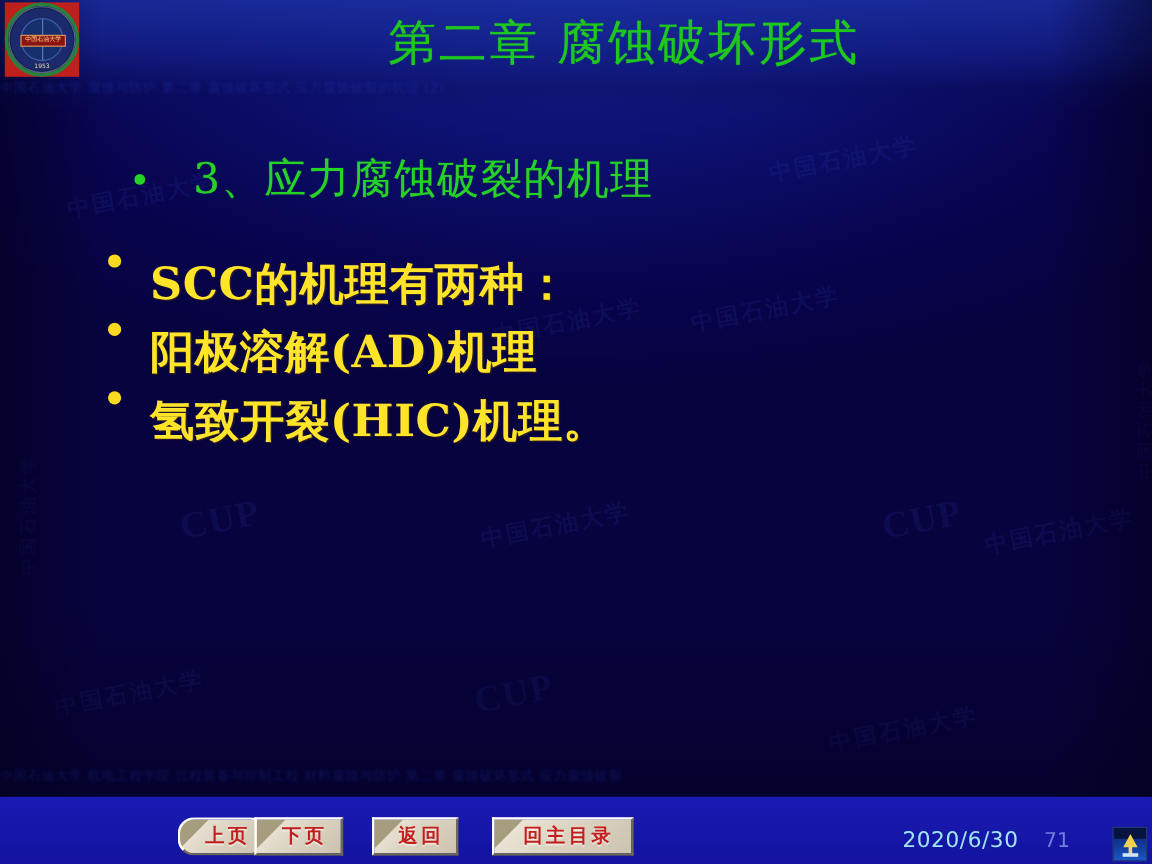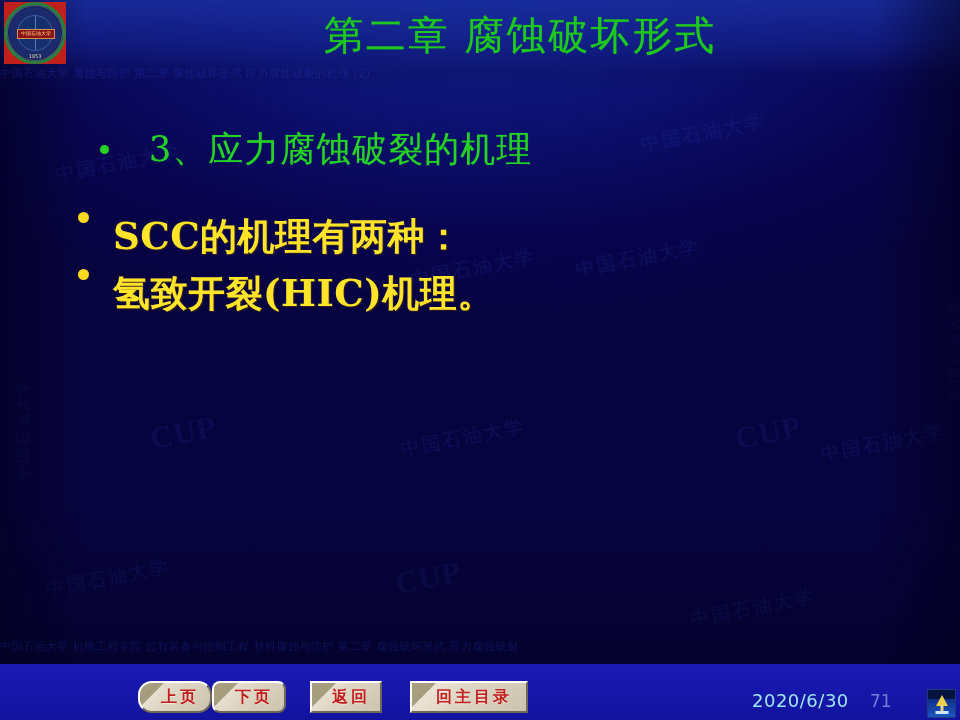--- a/index.html
+++ b/index.html
@@ -161,21 +161,21 @@
     font-size: 40px;
     font-weight: normal;
     font-family: "DejaVu Serif", "Liberation Serif", serif;
     letter-spacing: 2px;
     text-shadow: 0 0 1px rgba(30,200,30,0.6);
   }
 
   
   .content {
     position: absolute;
-    left: 0; right: 0;
+    left: 12px; right: 0;
     top: 120px;
   }
   .heading-row {
     display: flex;
     align-items: center;
     padding-left: 100px;
     height: 58px;
   }
   .heading-bullet {
     width: 9px; height: 9px;
@@ -254,22 +254,22 @@
   .nav-label {
     position: relative;
     color: #c41f1f;
     font-size: 16px;
     font-weight: bold;
     font-family: "DejaVu Sans", sans-serif;
     letter-spacing: 3px;
     text-shadow: 0 1px 0 rgba(255,255,255,0.45);
     padding-left: 10px;
   }
-  #btn-prev  { left: 138px; width: 70px; border-radius: 14px; }
-  #btn-next  { left: 212px; width: 70px; border-radius: 8px; }
+  #btn-prev  { left: 148px; width: 70px; border-radius: 14px; }
+  #btn-next  { left: 212px; width: 70px; }
   #btn-back  { left: 310px; width: 68px; justify-content: center; }
   #btn-home  { left: 410px; width: 114px; }
 
   .footer-date {
     position: absolute;
     left: 742px; top: 690px;
     color: #9fe6f2;
     font-size: 18px;
     font-family: "DejaVu Sans", sans-serif;
     letter-spacing: 0.5px;
@@ -365,20 +365,24 @@
       <span class="heading-text">3、应力腐蚀破裂的机理</span>
     </div>
 
     <div class="bullet-list">
       <div class="bullet-row">
         <span class="bullet-dot"></span>
         <span class="bullet-text">SCC的机理有两种：</span>
       </div>
       <div class="bullet-row">
         <span class="bullet-dot"></span>
+        <span class="bullet-text">阳极溶解(AD)机理</span>
+      </div>
+      <div class="bullet-row">
+        <span class="bullet-dot"></span>
         <span class="bullet-text">氢致开裂(HIC)机理。</span>
       </div>
     </div>
 
   </div>
 
   <div class="footer-band"></div>
 
   <div class="nav-button" id="btn-prev">
     <span class="corner"></span>

